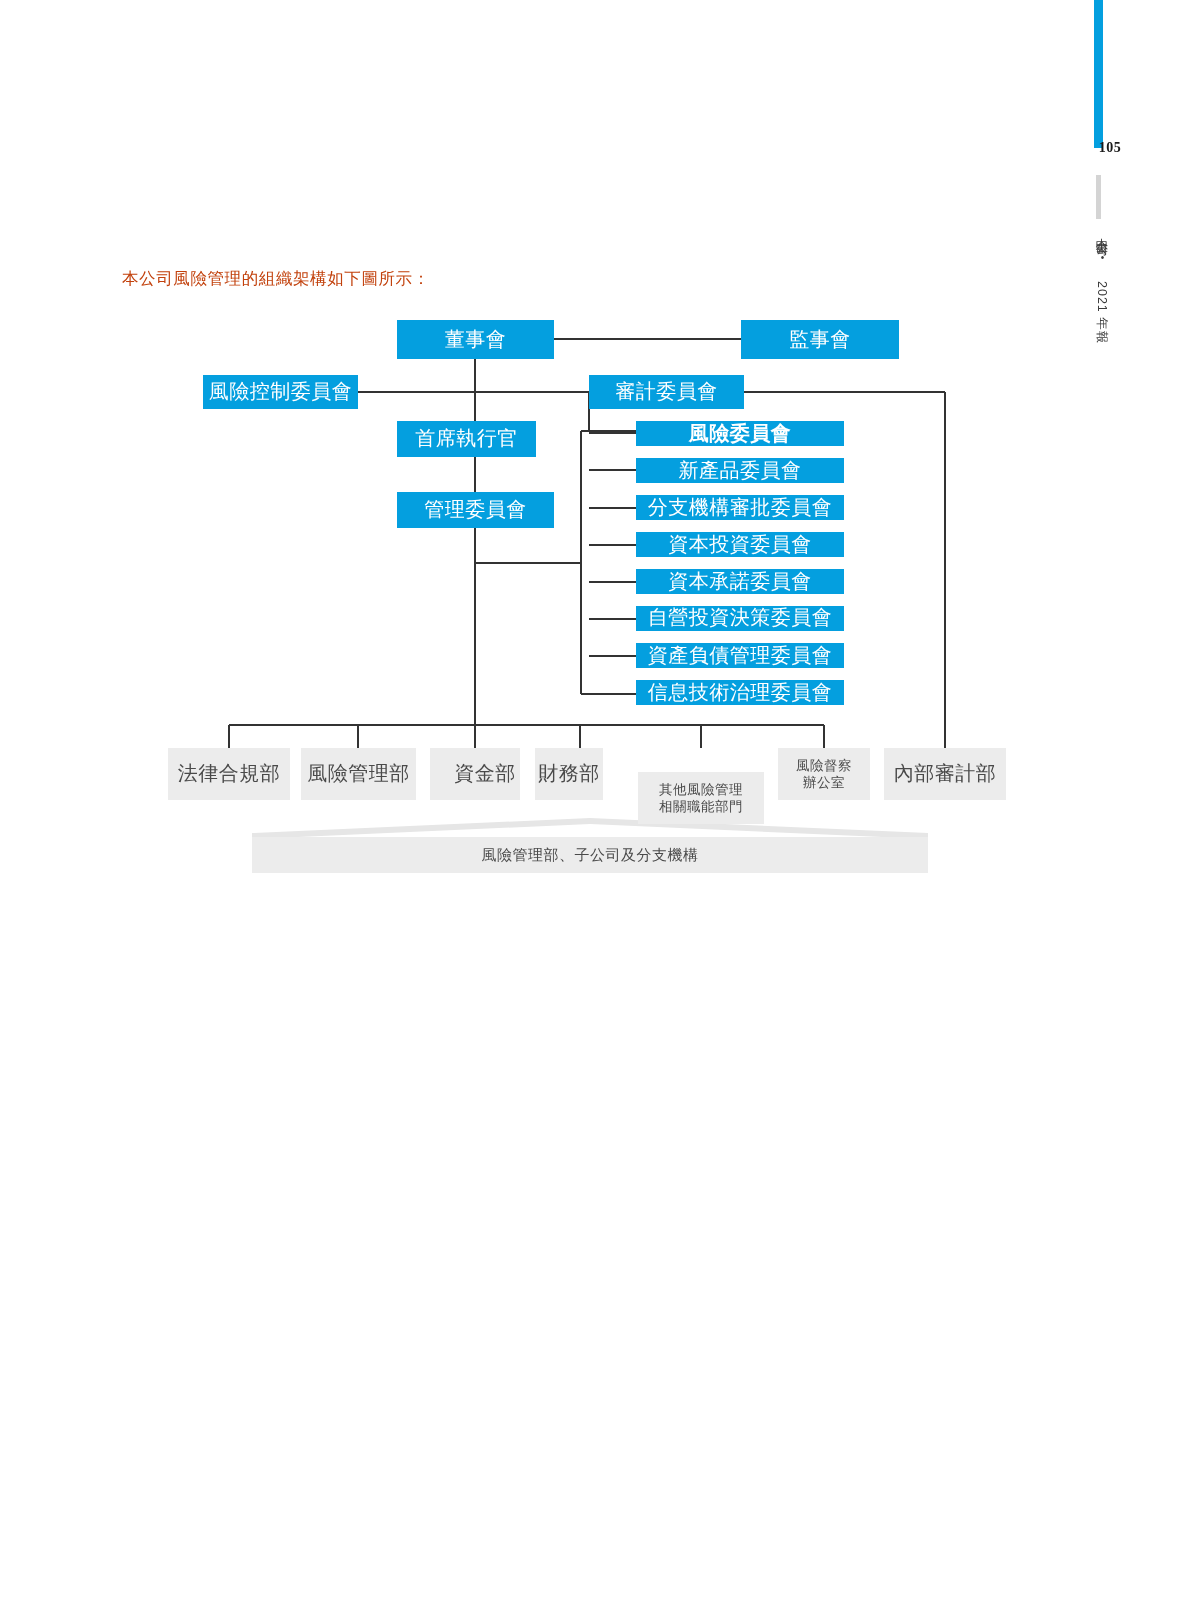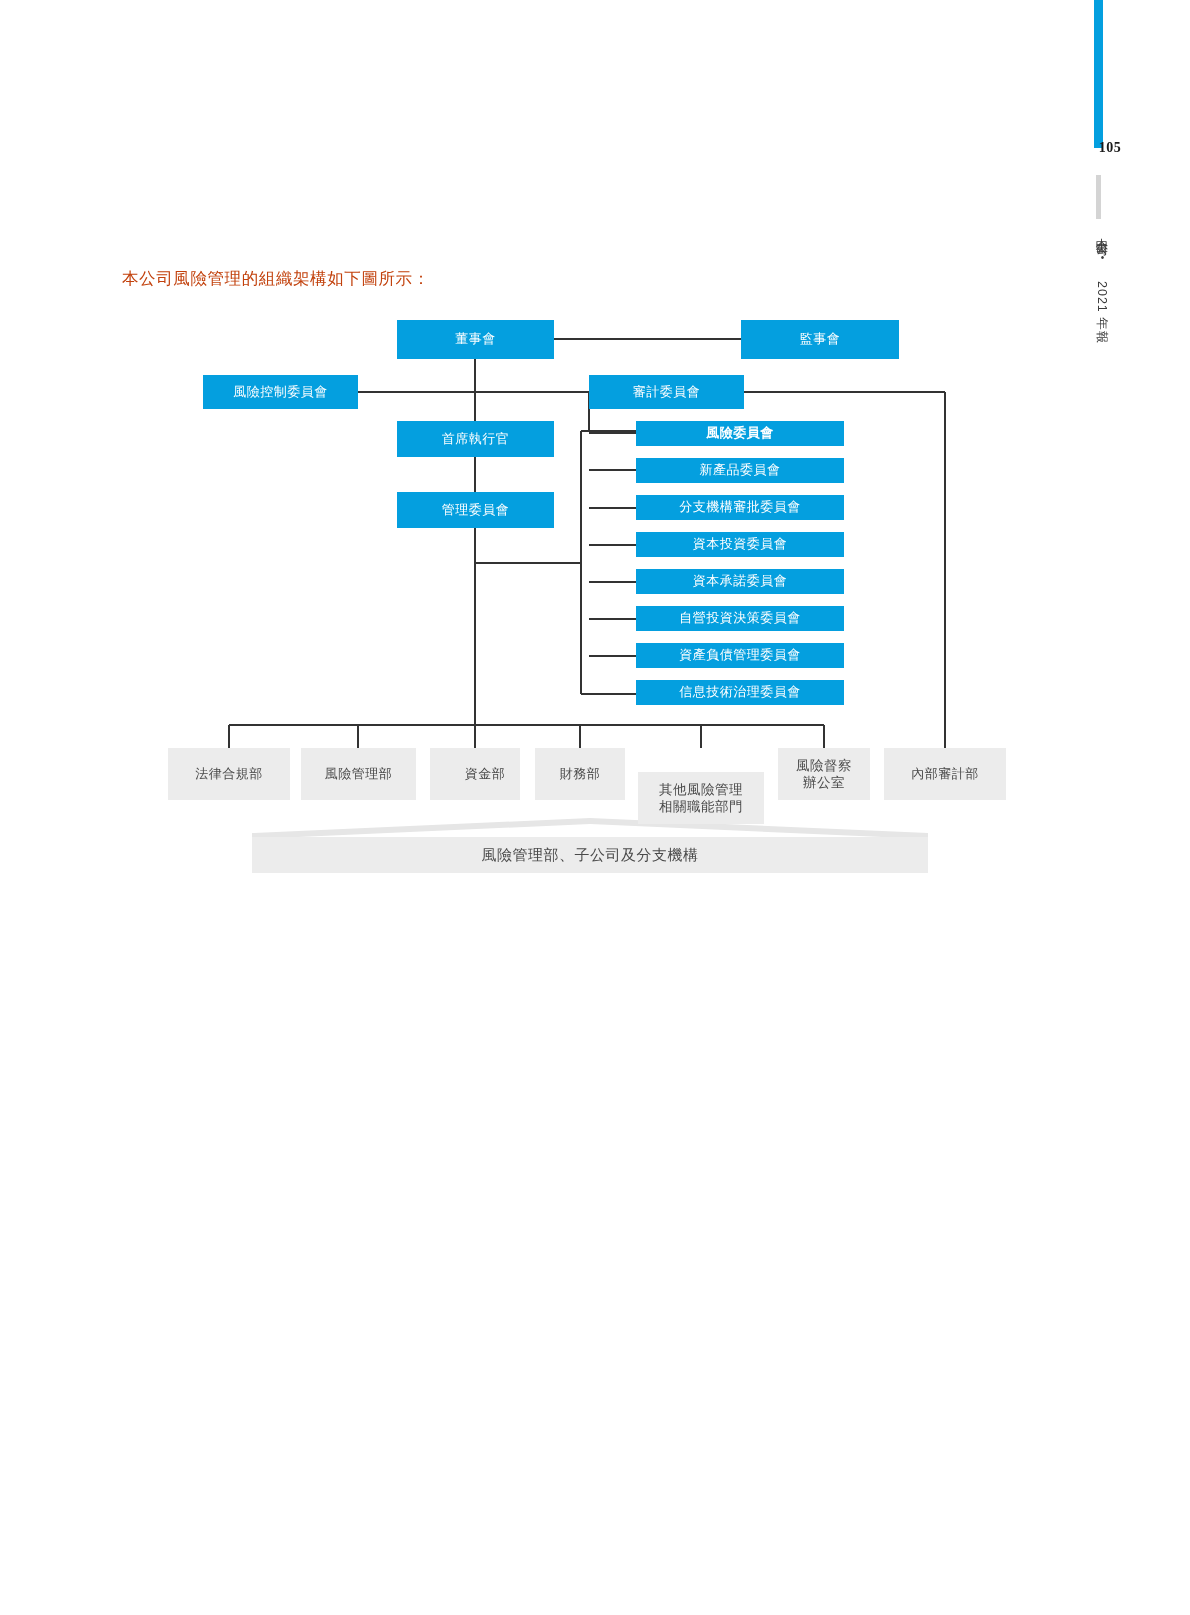--- a/index.html
+++ b/index.html
@@ -32,21 +32,21 @@
     font-size:16.5px;letter-spacing:.6px;color:#c2410c;white-space:nowrap;
   }
 
   
   #chart{position:absolute;left:0;top:0;width:1190px;height:900px;}
   #lines{position:absolute;left:0;top:0;width:1190px;height:900px;}
 
   .node{
     position:absolute;box-sizing:border-box;
     display:flex;align-items:center;justify-content:center;text-align:center;
-    font-size:13px;letter-spacing:.5px;line-height:1.28;
+    font-size:20px;letter-spacing:.5px;line-height:1.28;
   }
   .node.blue{background:#049fdf;color:#ffffff;}
   .node.gray{background:#ececec;color:#4a4a4a;}
   .node.band{background:#ececec;color:#4a4a4a;font-size:15px;}
   .node.small{font-size:13.5px;}
 </style>
 </head>
 <body>
 
 <div id="margin-rail">
@@ -108,36 +108,36 @@
 
     <path d="M 252 833 L 590 818 L 928 833 L 928 839 L 590 824 L 252 839 Z" fill="#e6e6e6" stroke="none"></path>
   </svg>
 
   <div class="node blue" style="left:397px;top:320px;width:157px;height:39px;">董事會</div>
   <div class="node blue" style="left:741px;top:320px;width:158px;height:39px;">監事會</div>
 
   <div class="node blue" style="left:203px;top:375px;width:155px;height:34px;">風險控制委員會</div>
   <div class="node blue" style="left:589px;top:375px;width:155px;height:34px;">審計委員會</div>
 
-  <div class="node blue" style="left:397px;top:421px;width:157px;height:36px;">首席執行官</div>
+  <div class="node blue" style="left:397px;top:421px;width:139px;height:36px;">首席執行官</div>
   <div class="node blue" style="left:397px;top:492px;width:157px;height:36px;">管理委員會</div>
 
   <div class="node blue" style="left:636px;top:421px;width:208px;height:25px;font-weight:bold;">風險委員會</div>
   <div class="node blue" style="left:636px;top:458px;width:208px;height:25px;">新產品委員會</div>
   <div class="node blue" style="left:636px;top:495px;width:208px;height:25px;">分支機構審批委員會</div>
   <div class="node blue" style="left:636px;top:532px;width:208px;height:25px;">資本投資委員會</div>
   <div class="node blue" style="left:636px;top:569px;width:208px;height:25px;">資本承諾委員會</div>
-  <div class="node blue" style="left:636px;top:606px;width:208px;height:25px;">自營投資決策委員會</div>
+  <div class="node blue" style="left:636px;top:606px;width:208px;height:25px;font-family:Liberation Mono, monospace;">自營投資決策委員會</div>
   <div class="node blue" style="left:636px;top:643px;width:208px;height:25px;">資產負債管理委員會</div>
   <div class="node blue" style="left:636px;top:680px;width:208px;height:25px;">信息技術治理委員會</div>
 
   <div class="node gray" style="left:168px;top:748px;width:122px;height:52px;">法律合規部</div>
   <div class="node gray" style="left:301px;top:748px;width:115px;height:52px;">風險管理部</div>
   <div class="node gray" style="left:430px;top:748px;width:90px;height:52px;padding-left:20px;">資金部</div>
-  <div class="node gray" style="left:535px;top:748px;width:90px;height:52px;">財務部</div>
+  <div class="node gray" style="left:535px;top:748px;width:68px;height:52px;">財務部</div>
 
   <div class="node gray small" style="left:638px;top:748px;width:126px;height:52px;flex-direction:column;margin-top:24px;">
     <span>其他風險管理</span>
     <span>相關職能部門</span>
   </div>
   <div class="node gray small" style="left:778px;top:748px;width:92px;height:52px;flex-direction:column;">
     <span>風險督察</span>
     <span>辦公室</span>
   </div>
 

